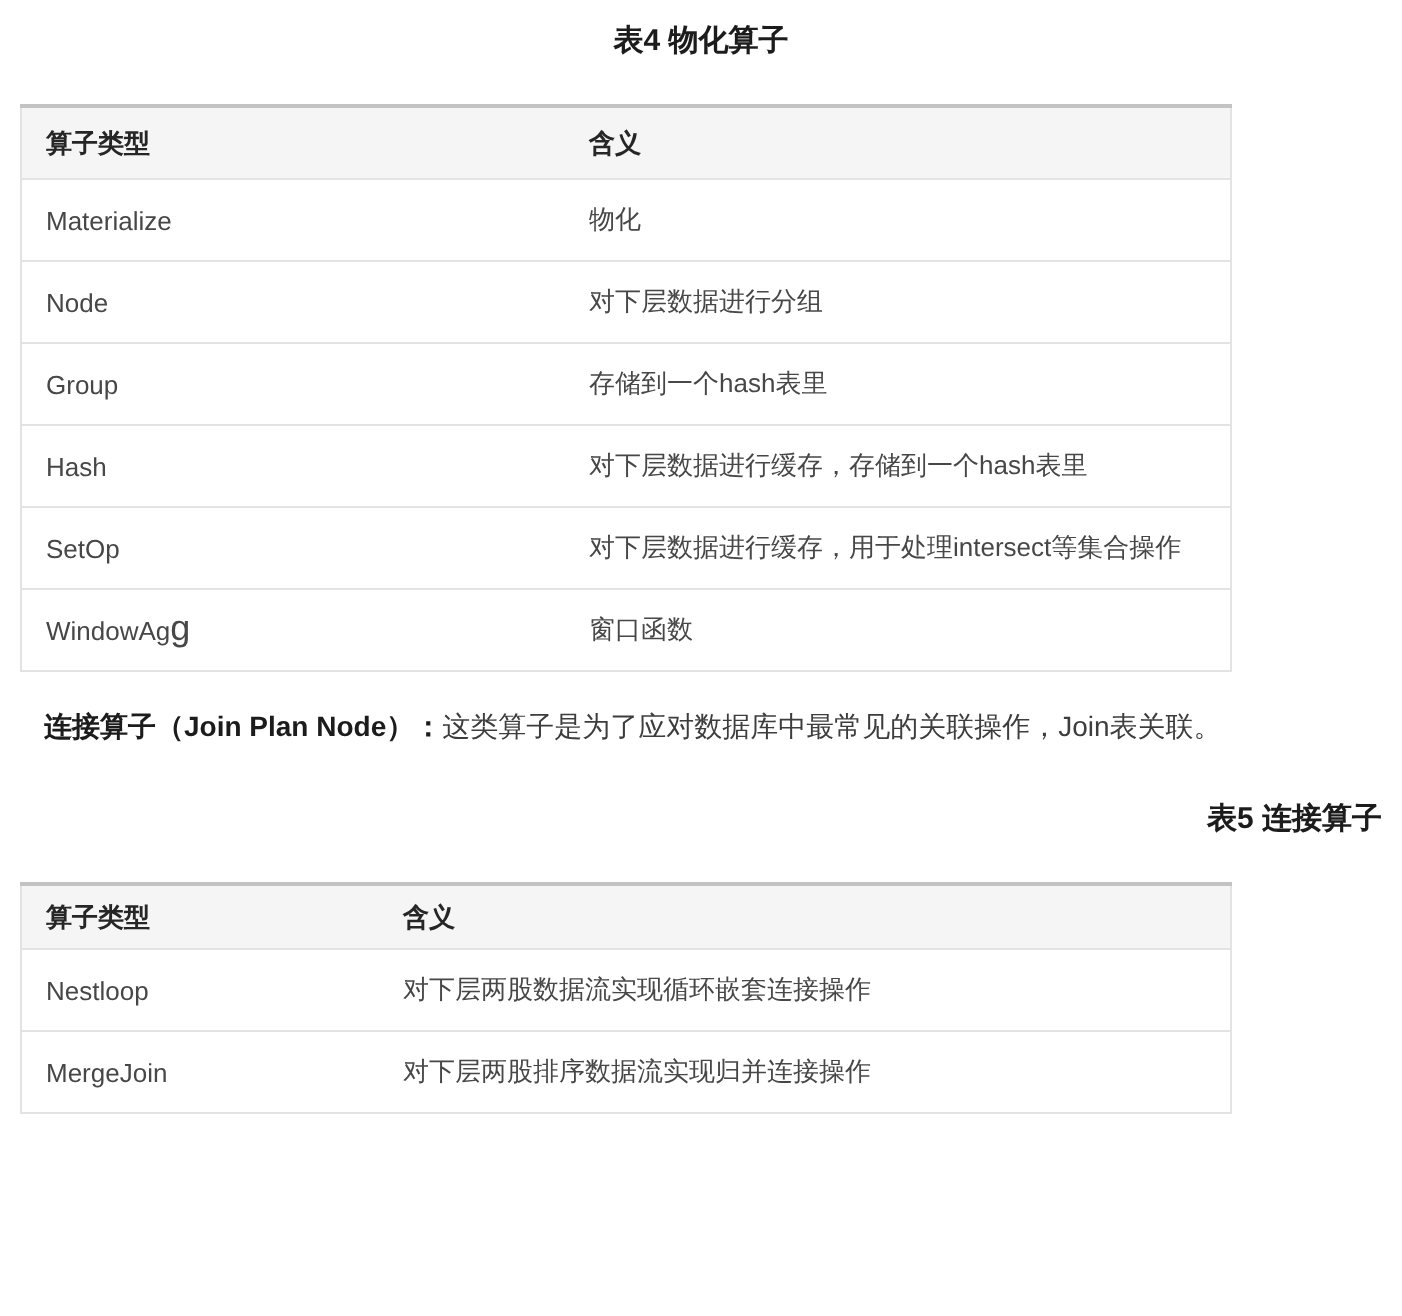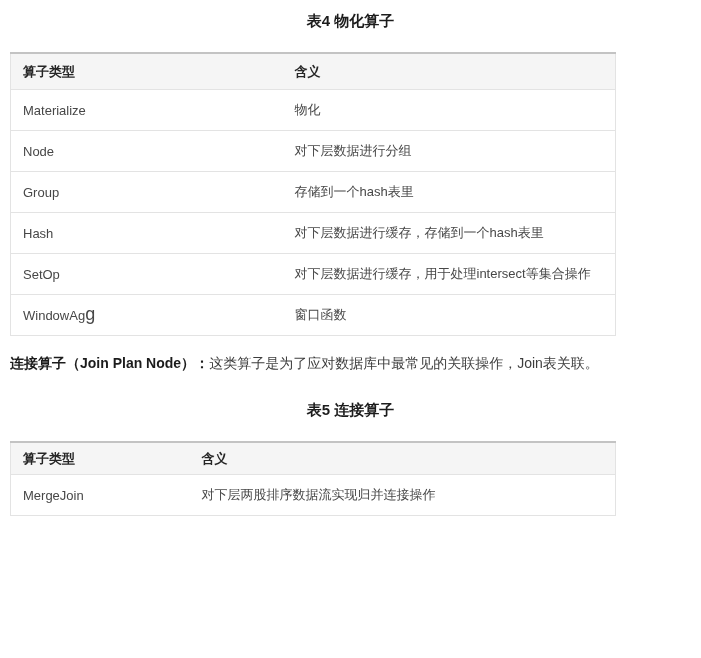--- a/index.html
+++ b/index.html
@@ -11,21 +11,21 @@
     overflow: hidden;
   }
   .page { padding: 13px 10px 0 10px; width: 701px; }
 
   .caption {
     margin: 0; text-align: center;
     font-size: 15px; line-height: 15px;
     font-weight: bold; color: #1c1c1c;
   }
   .caption-1 { margin: 0 0 24px 0; }
-  .caption-2 { margin: 29px 0 24px 0; }
+  .caption-2 { margin: 29px 0 24px 0; text-align: right; }
 
   table.op-table {
     width: 606px;
     border-collapse: collapse;
     table-layout: fixed;
     border: 1px solid #e3e3e3;
     border-top: 2px solid #c3c3c3;
   }
   table.t4 col.c1 { width: 272px; }
   table.t5 col.c1 { width: 179px; }
@@ -46,21 +46,21 @@
     padding: 7px 12px 8px 12px;
     vertical-align: middle;
     border-top: 1px solid #e3e3e3;
     overflow: hidden; white-space: nowrap;
   }
   table.op-table tbody tr:first-child td { border-top: none; }
 
   .glyph-lg { font-size: 18px; line-height: 25px; }
 
   .note {
-    margin: 17px 0 0 0;
+    margin: 17px 0 0 12px;
     font-size: 14px; line-height: 20px;
     color: #3d3d3d;
   }
   .note b { color: #1c1c1c; }
 </style>
 </head>
 <body>
 
 <div class="page">
 
@@ -115,20 +115,24 @@
         <col>
       </colgroup>
     <thead>
       <tr>
         <th>算子类型</th>
         <th>含义</th>
       </tr>
     </thead>
     <tbody>
       <tr>
+        <td><span>Nestloop</span><span class="glyph-lg"></span><span></span></td>
+        <td>对下层两股数据流实现循环嵌套连接操作</td>
+      </tr>
+      <tr>
         <td><span>MergeJoin</span><span class="glyph-lg"></span><span></span></td>
         <td>对下层两股排序数据流实现归并连接操作</td>
       </tr>
 
     </tbody>
   </table>
 
 </div>
 
 </body></html>

